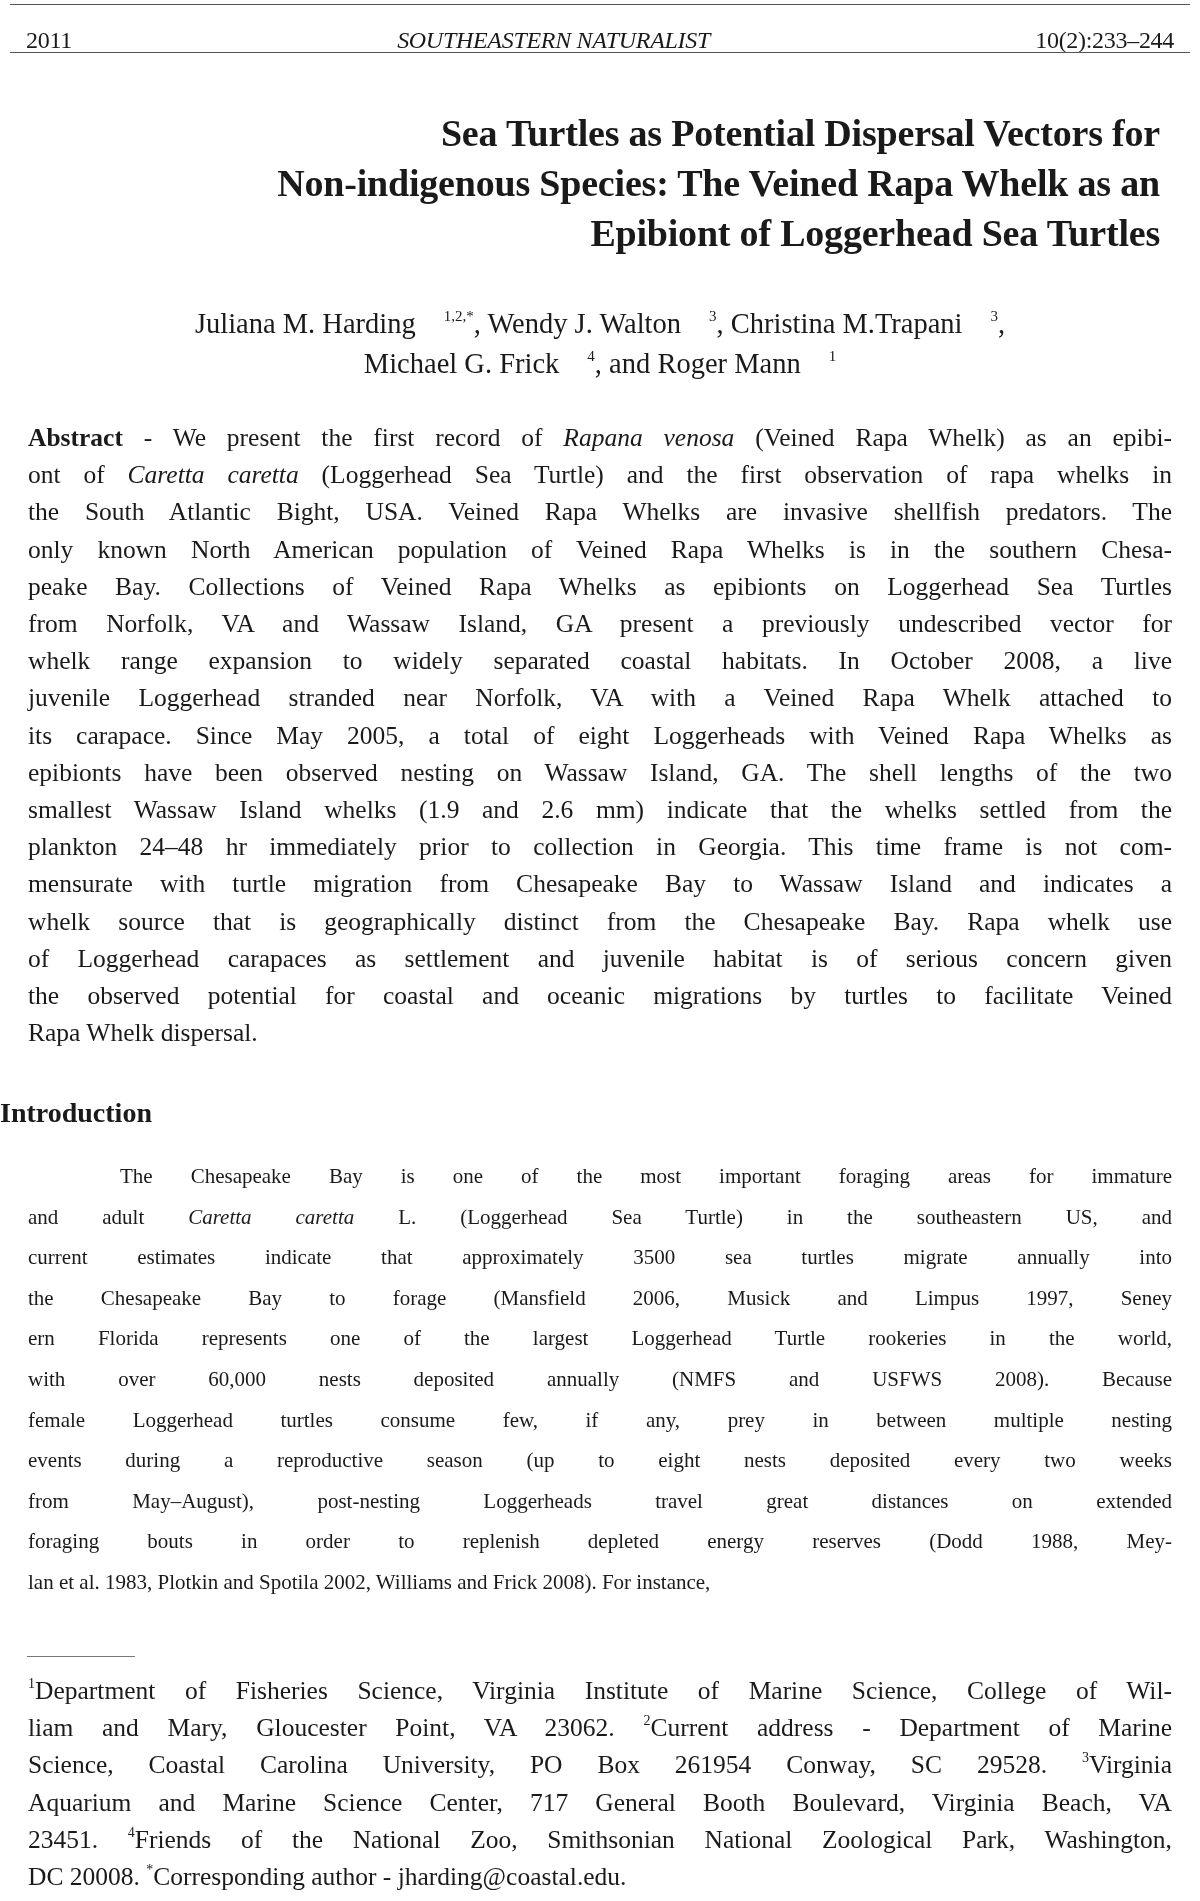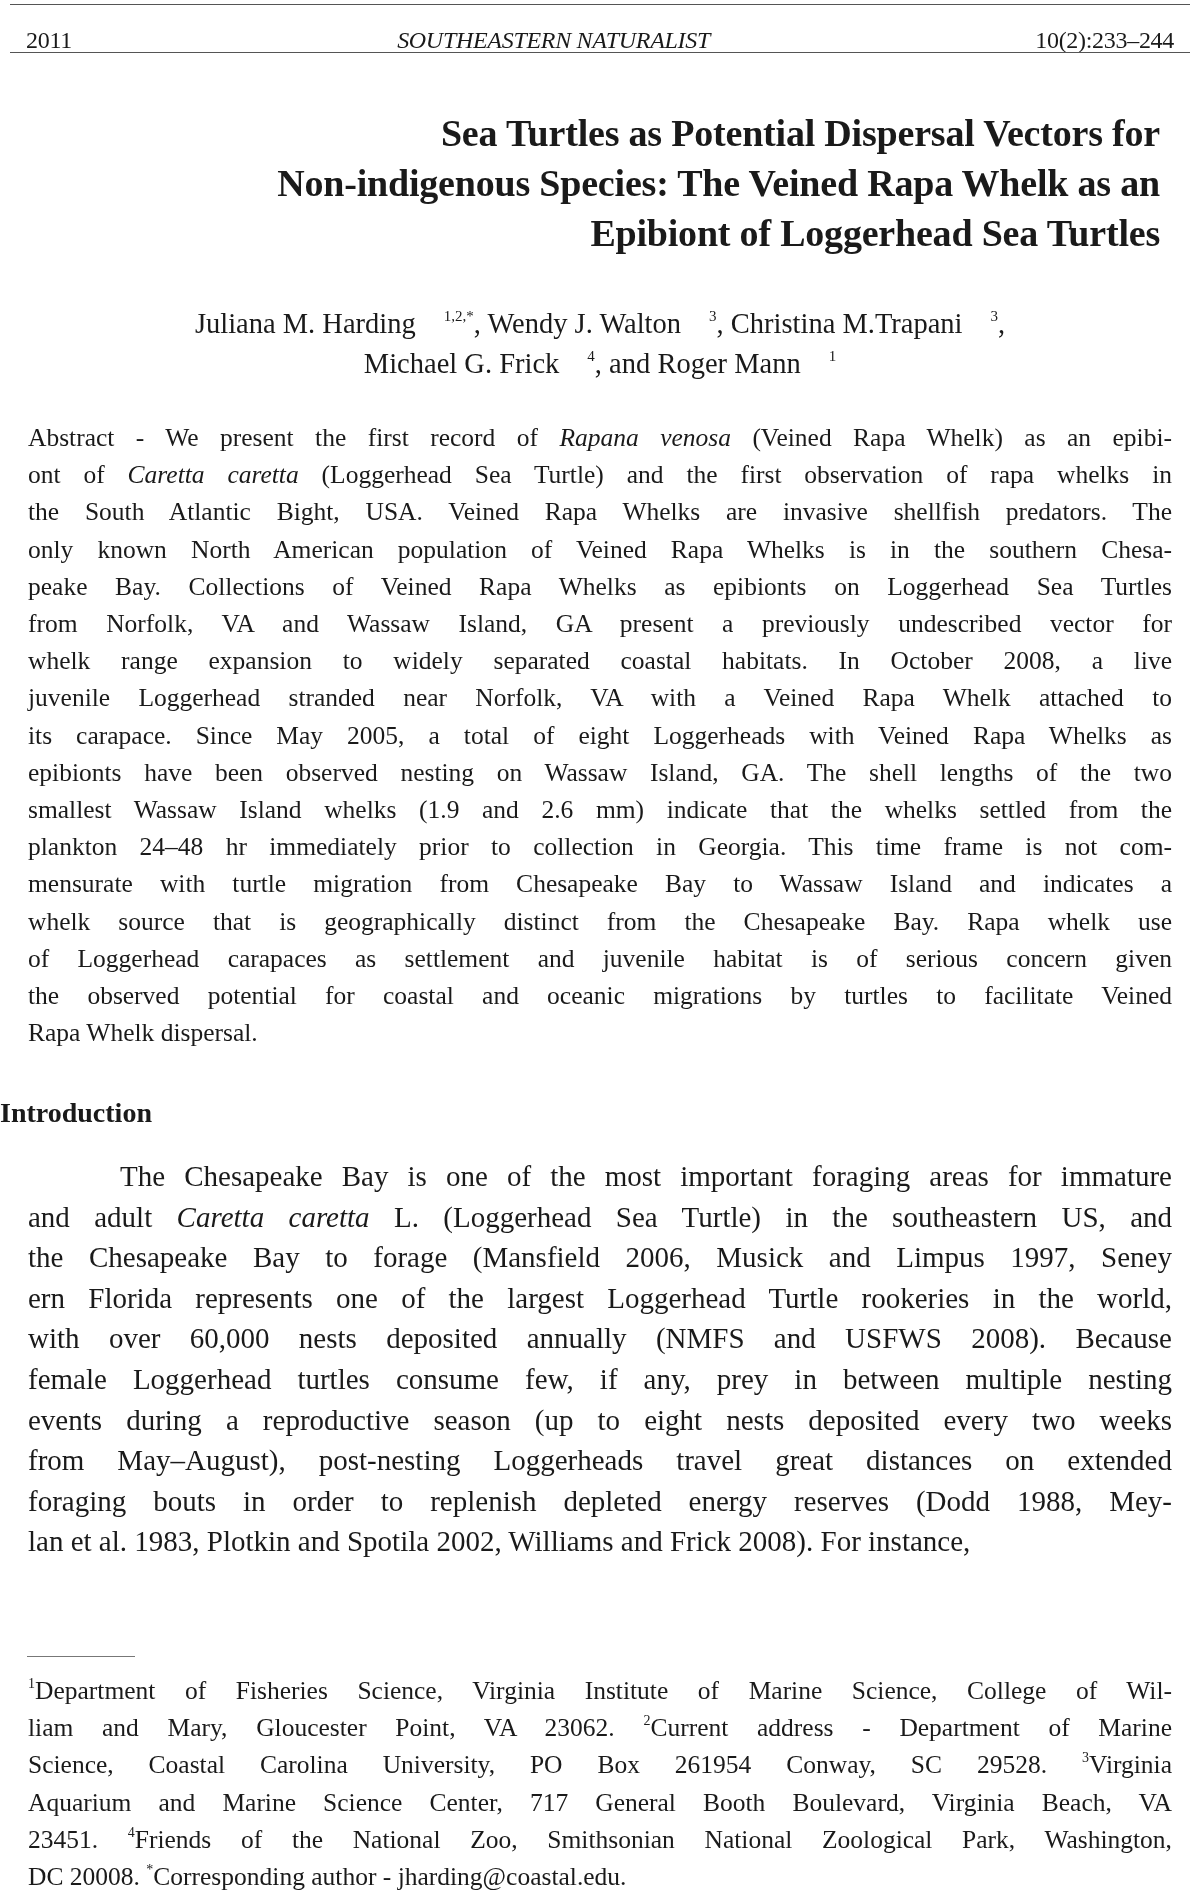--- a/index.html
+++ b/index.html
@@ -24,28 +24,28 @@
     position: absolute; top: 304px; left: 40px; right: 40px;
     text-align: center; font-size: 28.5px; line-height: 40px;
   }
   .authors sup { font-size: 15px; vertical-align: 12px; line-height: 0; margin-left: 28px; }
   .abstract {
     position: absolute; top: 419px; left: 28px; right: 28px;
     font-size: 25.5px; line-height: 37.2px; text-align: justify;
   }
   .line { display: block; white-space: nowrap; text-align-last: justify; text-align: justify; }
   .line.last { text-align-last: left; }
-  .abstract .label { font-weight: normal; margin-top: 8px; }
+  .abstract .label { font-weight: bold; margin-top: 8px; }
   .section-heading {
     position: absolute; top: 1097px; left: 0; right: 0;
     text-align: left; font-weight: bold; font-size: 28px;
   }
   .intro {
     position: absolute; top: 1156px; left: 28px; right: 28px;
-    font-size: 29px; line-height: 40.6px;
+    font-size: 21px; line-height: 40.6px;
   }
   .intro .first { text-indent: 46px; }
   .footnote-rule { position: absolute; top: 1656px; left: 27px; width: 108px; border-top: 1.5px solid #777; }
   .footnotes {
     position: absolute; top: 1672px; left: 28px; right: 28px;
     font-size: 25.5px; line-height: 37.2px;
   }
   .footnotes sup { font-size: 14px; vertical-align: 11px; line-height: 0; }
   i { font-style: italic; }
 </style>
@@ -93,20 +93,21 @@
     <span class="line"><span>of Loggerhead carapaces as settlement and juvenile habitat is of serious concern given</span></span>
     <span class="line"><span>the observed potential for coastal and oceanic migrations by turtles to facilitate Veined</span></span>
     <span class="line last"><span>Rapa Whelk dispersal.</span></span>
   </div>
 
 <div class="section-heading">Introduction</div>
 
 <div class="intro" id="intro">
     <span class="line first" style="padding-left: 46px;"><span>The Chesapeake Bay is one of the most important foraging areas for immature</span></span>
     <span class="line"><span>and adult </span><i>Caretta caretta</i><span> L. (Loggerhead Sea Turtle) in the southeastern US, and</span></span>
+    <span class="line"><span>current estimates indicate that approximately 3500 sea turtles migrate annually into</span></span>
     <span class="line"><span>the Chesapeake Bay to forage (Mansfield 2006, Musick and Limpus 1997, Seney</span></span>
     <span class="line"><span>ern Florida represents one of the largest Loggerhead Turtle rookeries in the world,</span></span>
     <span class="line"><span>with over 60,000 nests deposited annually (NMFS and USFWS 2008). Because</span></span>
     <span class="line"><span>female Loggerhead turtles consume few, if any, prey in between multiple nesting</span></span>
     <span class="line"><span>events during a reproductive season (up to eight nests deposited every two weeks</span></span>
     <span class="line"><span>from May–August), post-nesting Loggerheads travel great distances on extended</span></span>
     <span class="line"><span>foraging bouts in order to replenish depleted energy reserves (Dodd 1988, Mey-</span></span>
     <span class="line last"><span>lan et al. 1983, Plotkin and Spotila 2002, Williams and Frick 2008). For instance,</span></span>
   </div>
 

